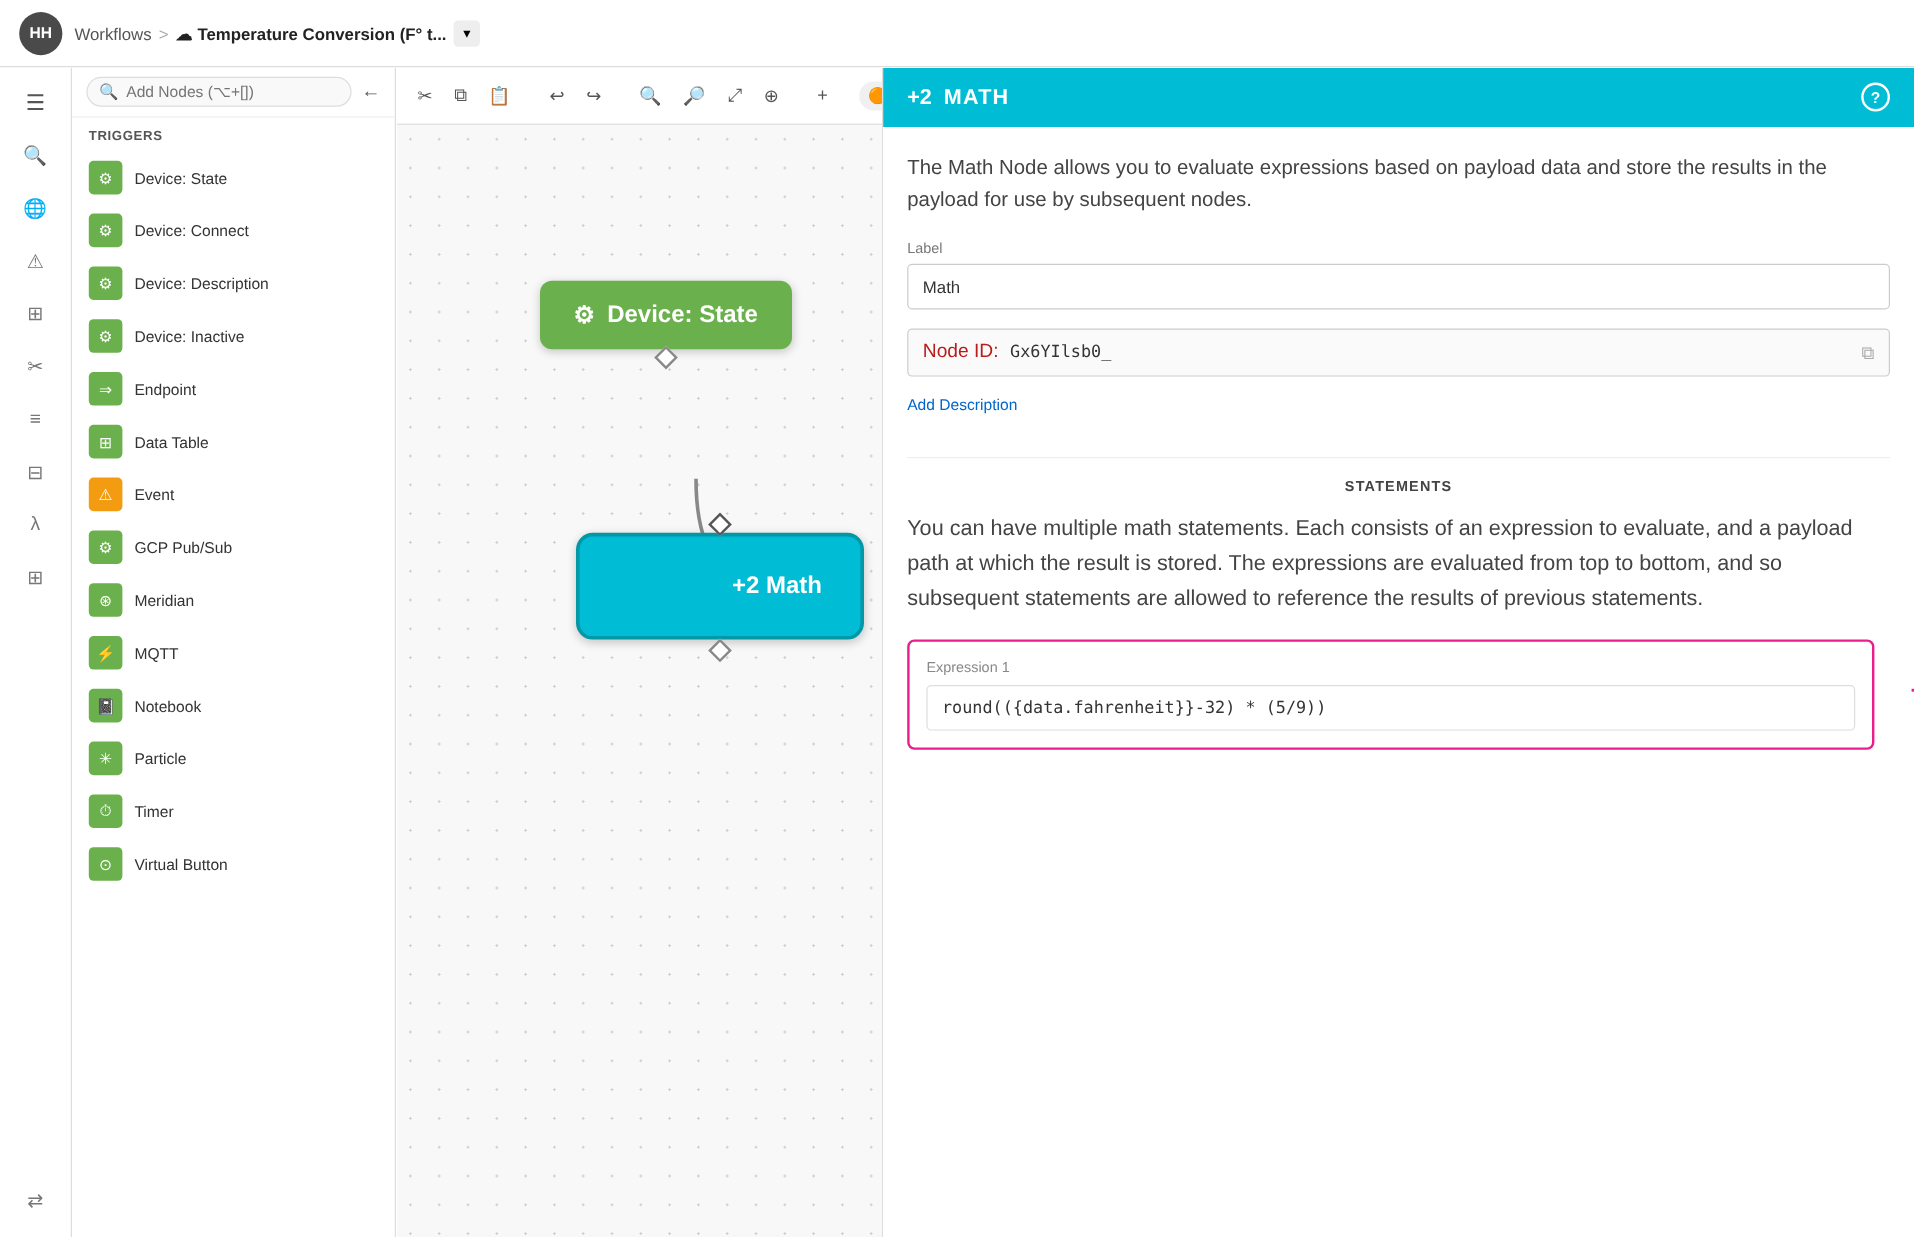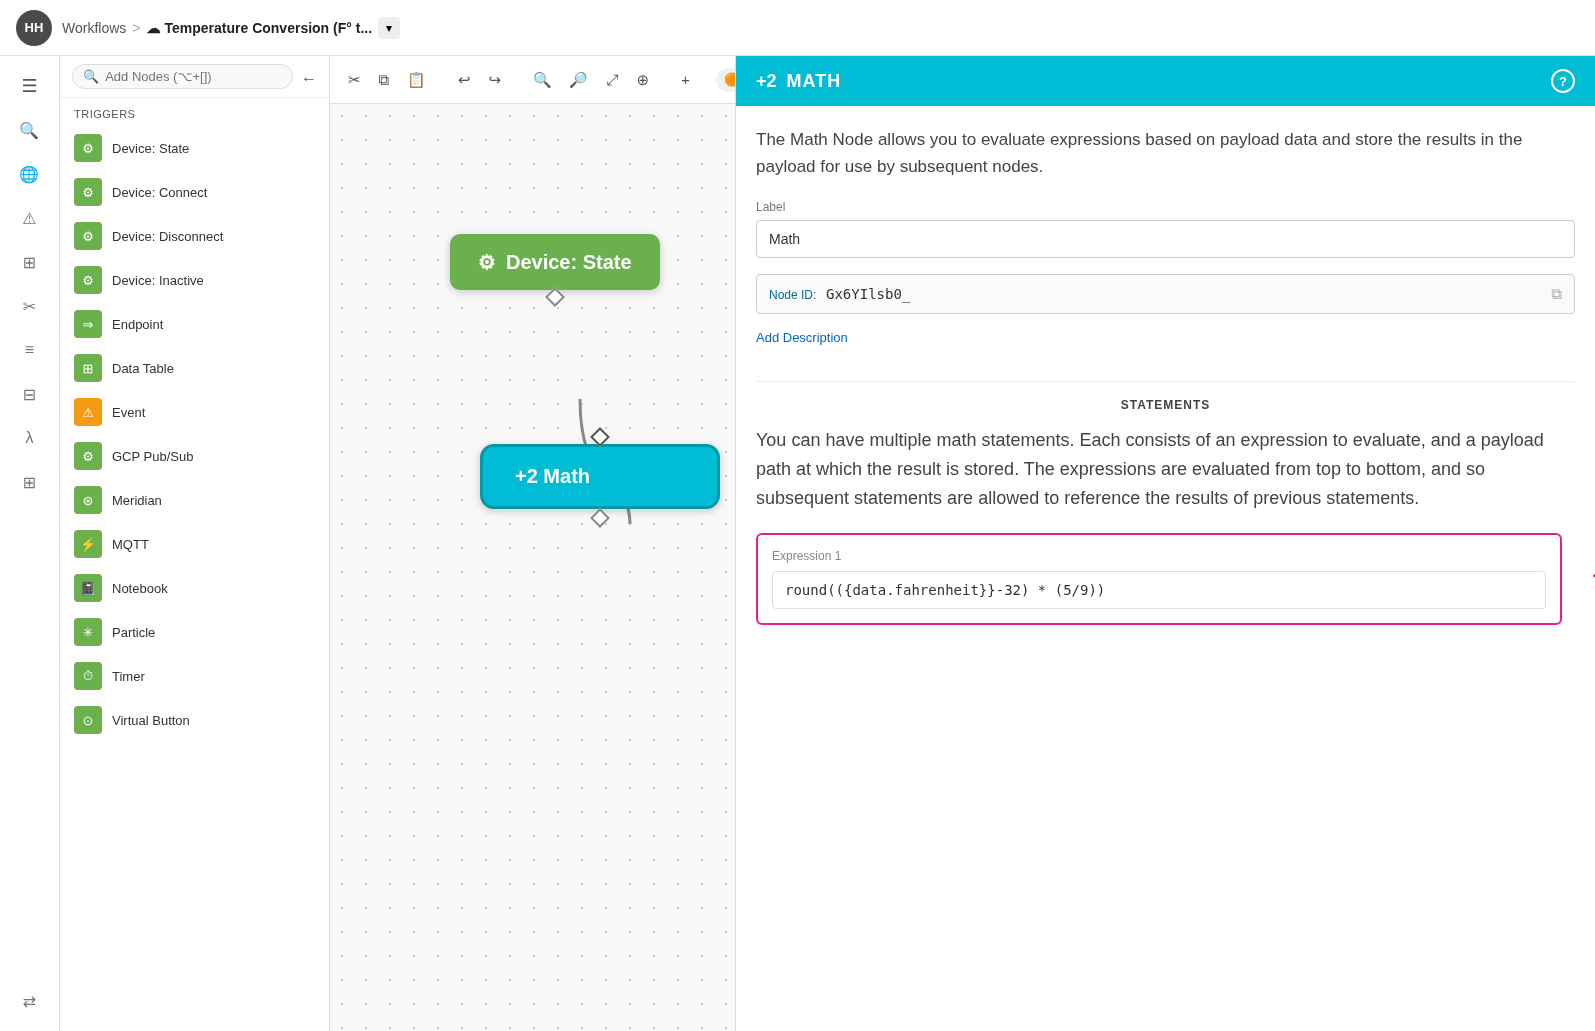--- a/index.html
+++ b/index.html
@@ -78,21 +78,21 @@
       border: 1px solid #ddd; border-radius: 20px; padding: 4px 10px;
       background: #f9f9f9;
     }
     .search-input-wrap input {
       border: none; background: none; outline: none; font-size: 13px; color: #777; width: 100%;
     }
     .back-btn {
       background: none; border: none; cursor: pointer; color: #555; font-size: 16px;
     }
     .section-label {
-      padding: 10px 14px 6px; font-size: 11px; font-weight: 400; color: #555; letter-spacing: 0.5px;
+      padding: 10px 14px 6px; font-size: 11px; font-weight: 700; color: #555; letter-spacing: 0.5px;
       text-transform: uppercase;
     }
     .node-item {
       display: flex; align-items: center; gap: 10px;
       padding: 8px 14px; cursor: pointer;
     }
     .node-icon {
       width: 28px; height: 28px; border-radius: 4px;
       background: #6ab04c; color: #fff;
       display: flex; align-items: center; justify-content: center;
@@ -140,24 +140,24 @@
     }
     .device-state-node {
       background: #6ab04c; border-radius: 10px;
       padding: 16px 28px; color: #fff; font-size: 20px; font-weight: 600;
       display: flex; align-items: center; gap: 10px;
       box-shadow: 0 2px 8px rgba(0,0,0,0.2);
       cursor: pointer;
     }
     .math-node {
       background: #00bcd4; border: 3px solid #0097a7; border-radius: 14px;
-      padding: 18px 32px; color: #fff; font-size: 20px; font-weight: 600;
+      padding: 30px 32px; color: #fff; font-size: 20px; font-weight: 600;
       display: flex; align-items: center; gap: 10px;
       box-shadow: 0 2px 8px rgba(0,0,0,0.2);
-      cursor: pointer; min-width: 240px; justify-content: flex-start;
+      cursor: pointer; min-width: 240px; justify-content: flex-end;
     }
     .node-connector-top {
       position: absolute; bottom: -14px; left: 50%;
       transform: translateX(-50%);
       width: 14px; height: 14px; background: #fff; border: 2px solid #888;
       transform: translateX(-50%) rotate(45deg);
     }
     .node-connector-bottom {
       position: absolute; bottom: -16px; left: 50%;
       width: 14px; height: 14px; background: #fff; border: 2px solid #888;
@@ -285,21 +285,21 @@
       <div class="node-item">
         <div class="node-icon">⚙</div>
         <span class="node-label">Device: State</span>
       </div>
       <div class="node-item">
         <div class="node-icon">⚙</div>
         <span class="node-label">Device: Connect</span>
       </div>
       <div class="node-item">
         <div class="node-icon">⚙</div>
-        <span class="node-label">Device: Disconnect</span>
+        <span class="node-label">Device: Description</span>
       </div>
       <div class="node-item">
         <div class="node-icon">⚙</div>
         <span class="node-label">Device: Inactive</span>
       </div>
       <div class="node-item">
         <div class="node-icon">⇒</div>
         <span class="node-label">Endpoint</span>
       </div>
       <div class="node-item">
@@ -394,21 +394,21 @@
     <div class="help-icon">?</div>
   </div>
   <div class="right-panel-body">
     <p class="description-text">The Math Node allows you to evaluate expressions based on payload data and store the results in the payload for use by subsequent nodes.</p>
 
     <div class="field-label">Label</div>
     <input class="text-input" type="text" value="Math" style="">
 
     <div class="node-id-row">
       <span>
-        <span style="font-size:12px;color:#0369a1;margin-right:6px;">Node ID:</span>
+        <span style="font-size:16px;color:#b91c1c;margin-right:6px;">Node ID:</span>
         <span style="font-family:monospace;font-size:14px;color:#333;">Gx6YIlsb0_</span>
       </span>
       <button class="copy-btn">⧉</button>
     </div>
 
     <a class="add-desc-link">Add Description</a>
 
     <hr class="divider">
 
     <div class="statements-label">STATEMENTS</div>

